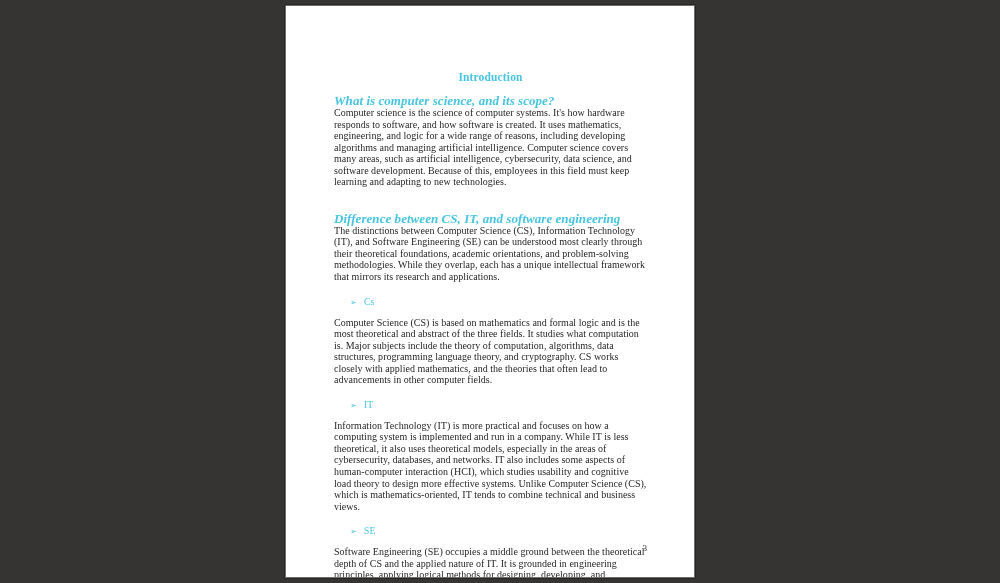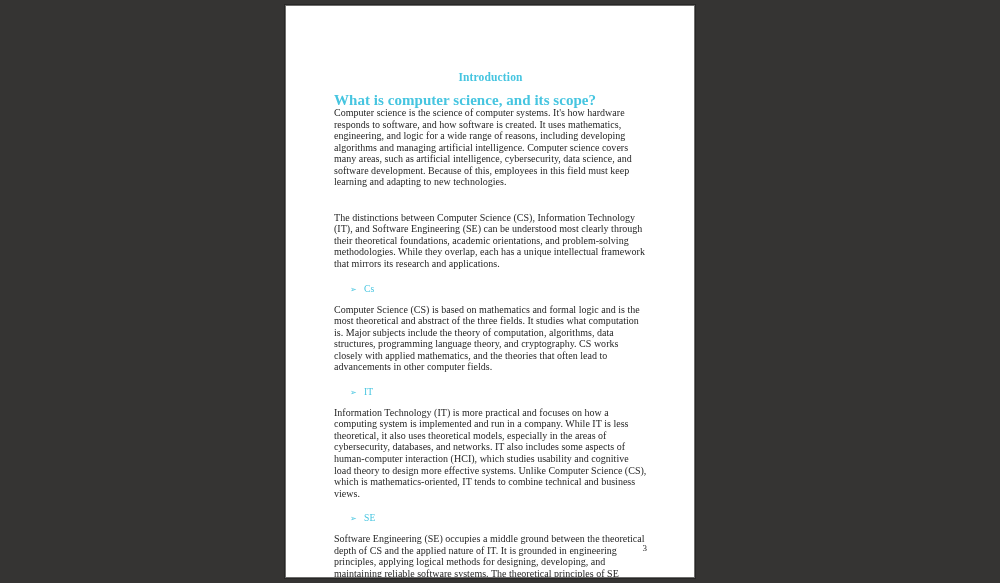--- a/index.html
+++ b/index.html
@@ -66,25 +66,26 @@
     top: 88px;
     left: 0;
     width: 313px;
   }
 
   .section { margin: 0 0 0 0; }
 
   .section-heading {
     margin: 0;
     padding: 0;
-    font-size: 15px;
+    font-size: 13px;
     font-weight: bold;
     color: #46c5e0;
     line-height: 13px;
     letter-spacing: 0.05px;
+    font-style: italic;
   }
 
   .body-text {
     margin: 0;
     padding: 0;
     font-size: 10px;
     line-height: 11.55px;
     color: #262626;
     text-align: left;
     letter-spacing: 0.02px;
@@ -142,20 +143,21 @@
       <div class="flow">
 
         <div class="section">
           <h2 class="section-heading">What is computer science, and its scope?</h2>
           <p class="body-text">Computer science is the science of computer systems. It's how hardware responds to software, and how software is created. It uses mathematics, engineering, and logic for a wide range of reasons, including developing algorithms and managing artificial intelligence. Computer science covers many areas, such as artificial intelligence, cybersecurity, data science, and software development. Because of this, employees in this field must keep learning and adapting to new technologies.</p>
         </div>
 
         <div class="spacer-lg"></div>
 
         <div class="section">
+          <h2 class="section-heading">Difference between CS, IT, and software engineering</h2>
           <p class="body-text">The distinctions between Computer Science (CS), Information Technology (IT), and Software Engineering (SE) can be understood most clearly through their theoretical foundations, academic orientations, and problem-solving methodologies. While they overlap, each has a unique intellectual framework that mirrors its research and applications.</p>
         </div>
 
         <div class="spacer-md"></div>
 
         <div class="bullet-row">
           <span class="bullet-marker">➢</span>
           <span class="bullet-label">Cs</span>
         </div>
         <div class="spacer-sm"></div>

